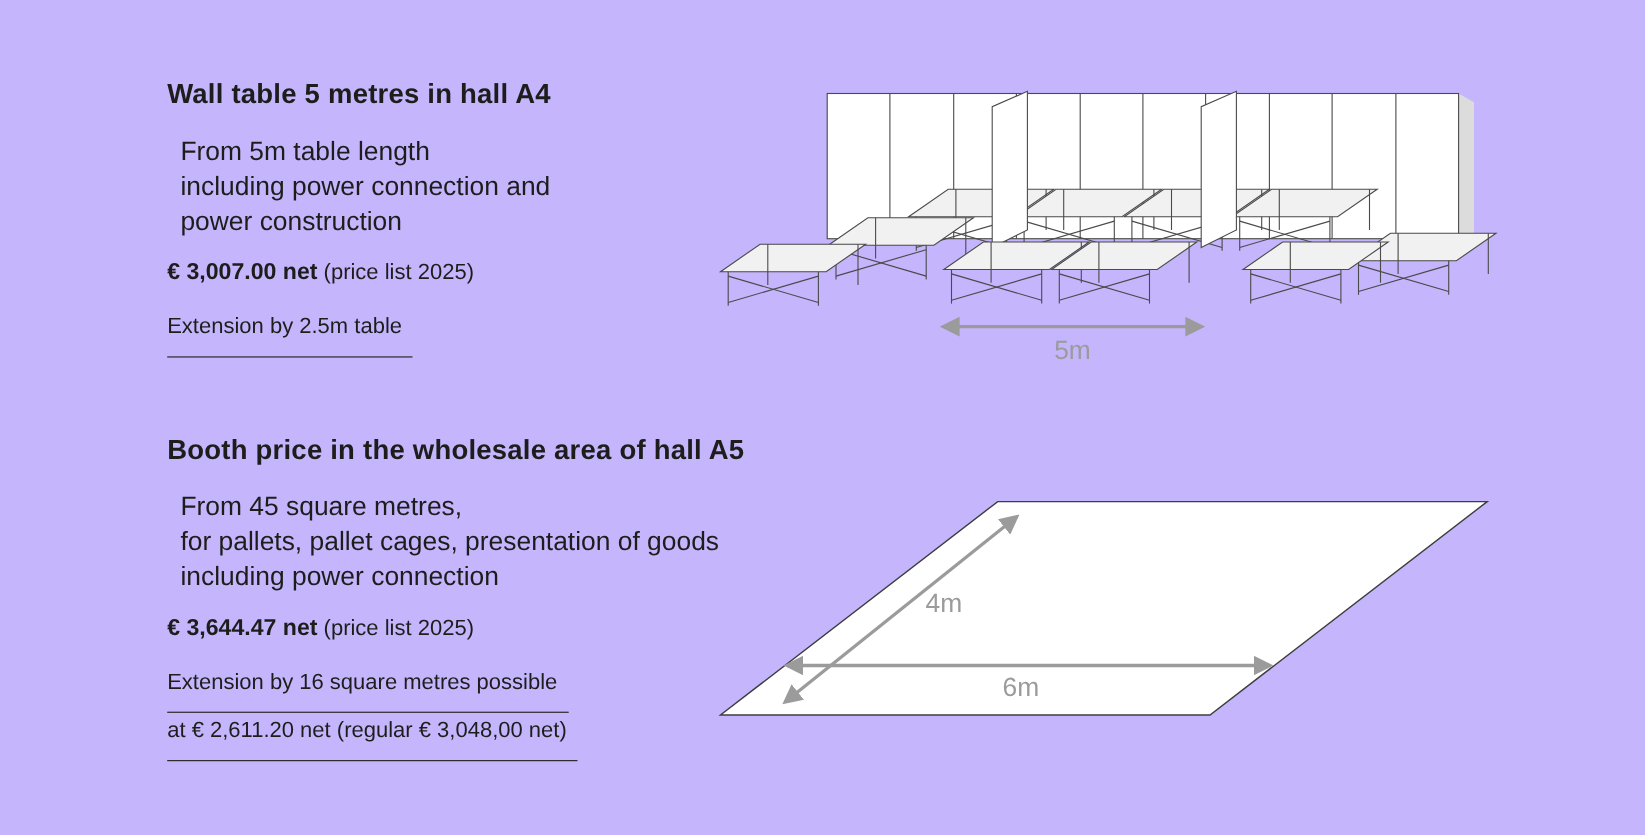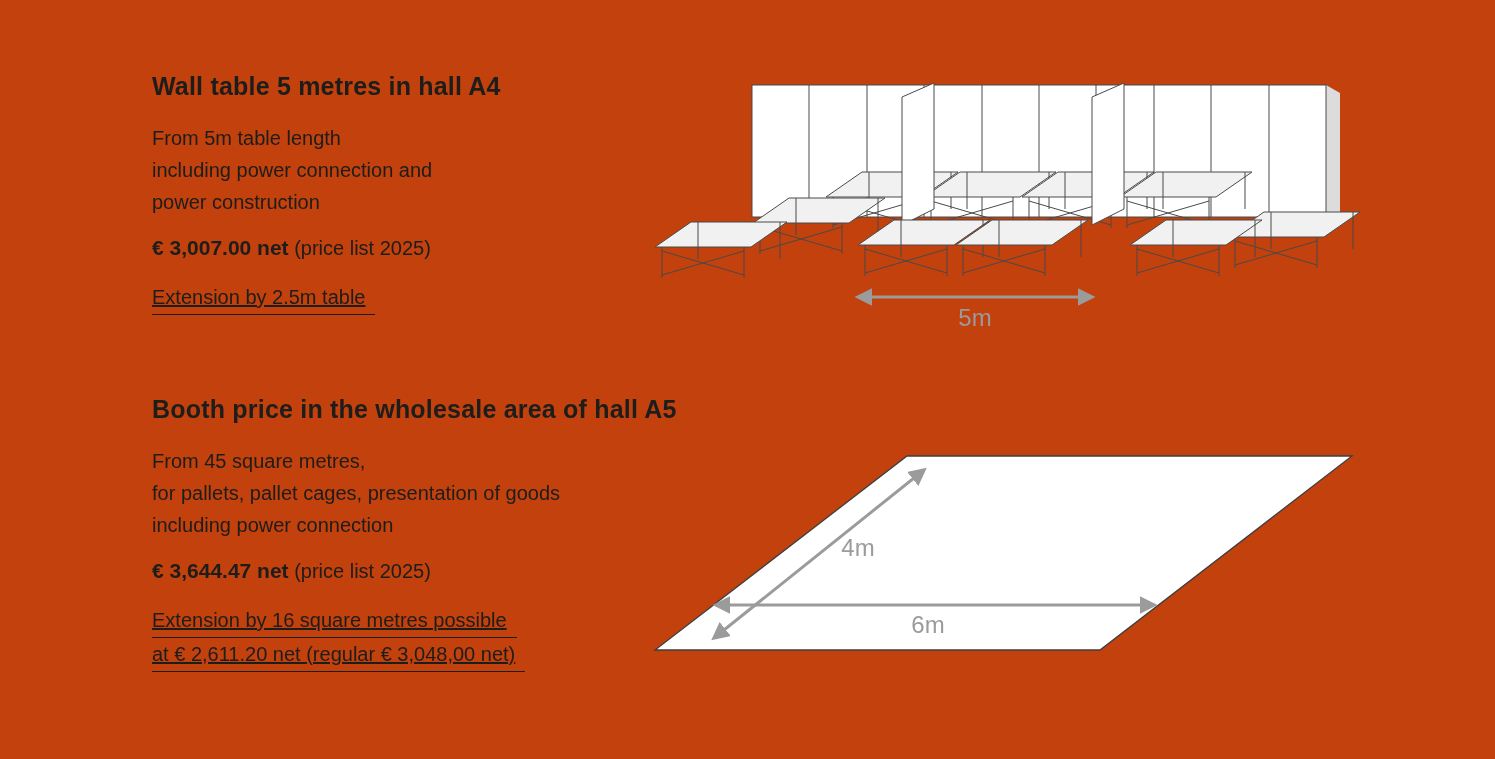--- a/index.html
+++ b/index.html
@@ -6,45 +6,44 @@
   html, body { margin: 0; padding: 0; }
   body {
     background: #ffffff;
     font-family: "Liberation Sans", "DejaVu Sans", sans-serif;
     color: #1d1d1b;
   }
   .page {
     position: relative;
     width: 1495px;
     height: 759px;
-    background: #c2410c;
+    background: #c4b5fd;
     overflow: hidden;
   }
   .text-block { position: absolute; left: 152px; width: 610px; }
   .tb-1 { top: 70px; }
   .tb-2 { top: 393px; }
   .section-heading {
     margin: 0 0 20px 0;
     font-size: 25px;
     line-height: 32px;
     font-weight: 700;
     letter-spacing: 0.2px;
   }
-  .desc { margin: 0 0 16px 0; font-size: 20px; line-height: 32px; }
+  .desc { margin: 0 0 16px 12px; font-size: 24px; line-height: 32px; }
   .price-line { margin: 0 0 22px 0; font-size: 20px; line-height: 28px; }
   .price { font-weight: 700; font-size: 21px; }
   .price-note { font-size: 20px; }
   .ext { font-size: 20px; }
   .ext-row { line-height: 26px; }
   .ext-line {
     display: inline-block;
     border-bottom: 1.5px solid #1d1d1b;
-    padding: 0 10px 4px 0;
+    padding: 0 10px 14px 0;
     margin: 0 0 3px 0;
-    text-decoration: underline;
   }
   .diagram { position: absolute; }
   .diagram-1 { left: 640px; top: 75px; }
   .diagram-2 { left: 640px; top: 438px; }
   .dim-label { font-size: 24px; fill: #9b9b9b; font-family: "Liberation Sans", "DejaVu Sans", sans-serif; }
 </style>
 </head>
 <body>
 
 <div class="page">

